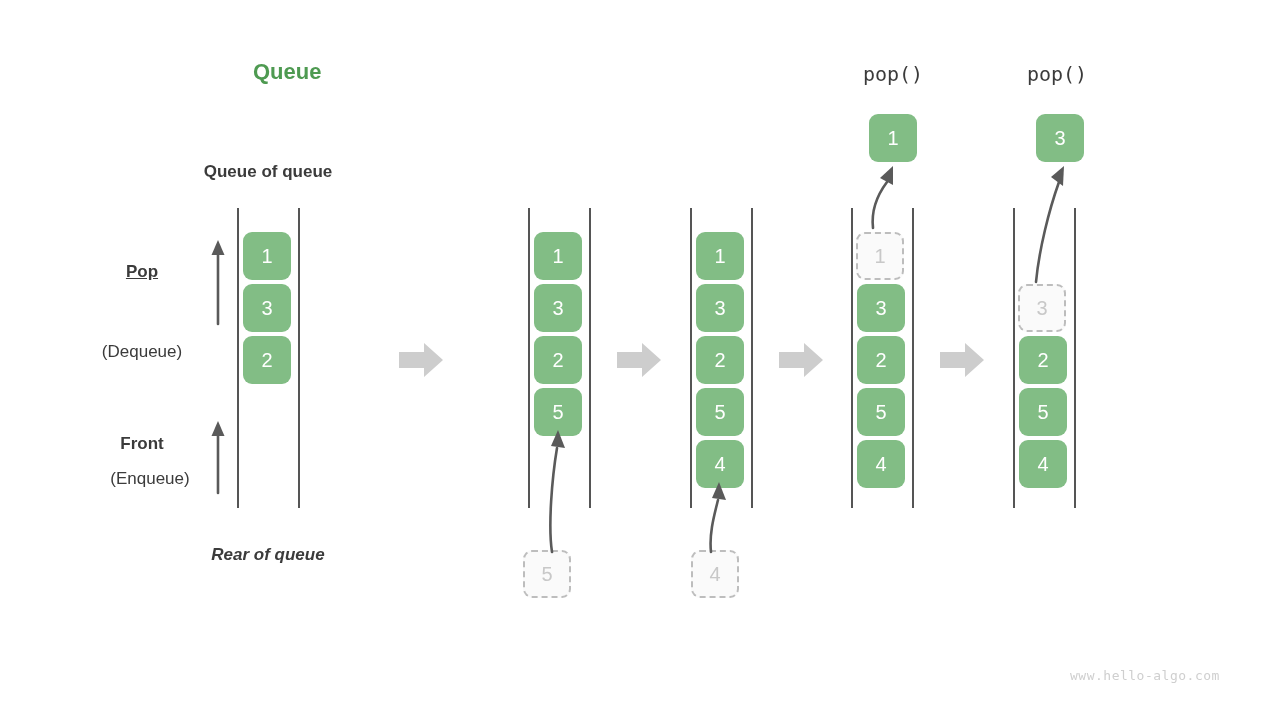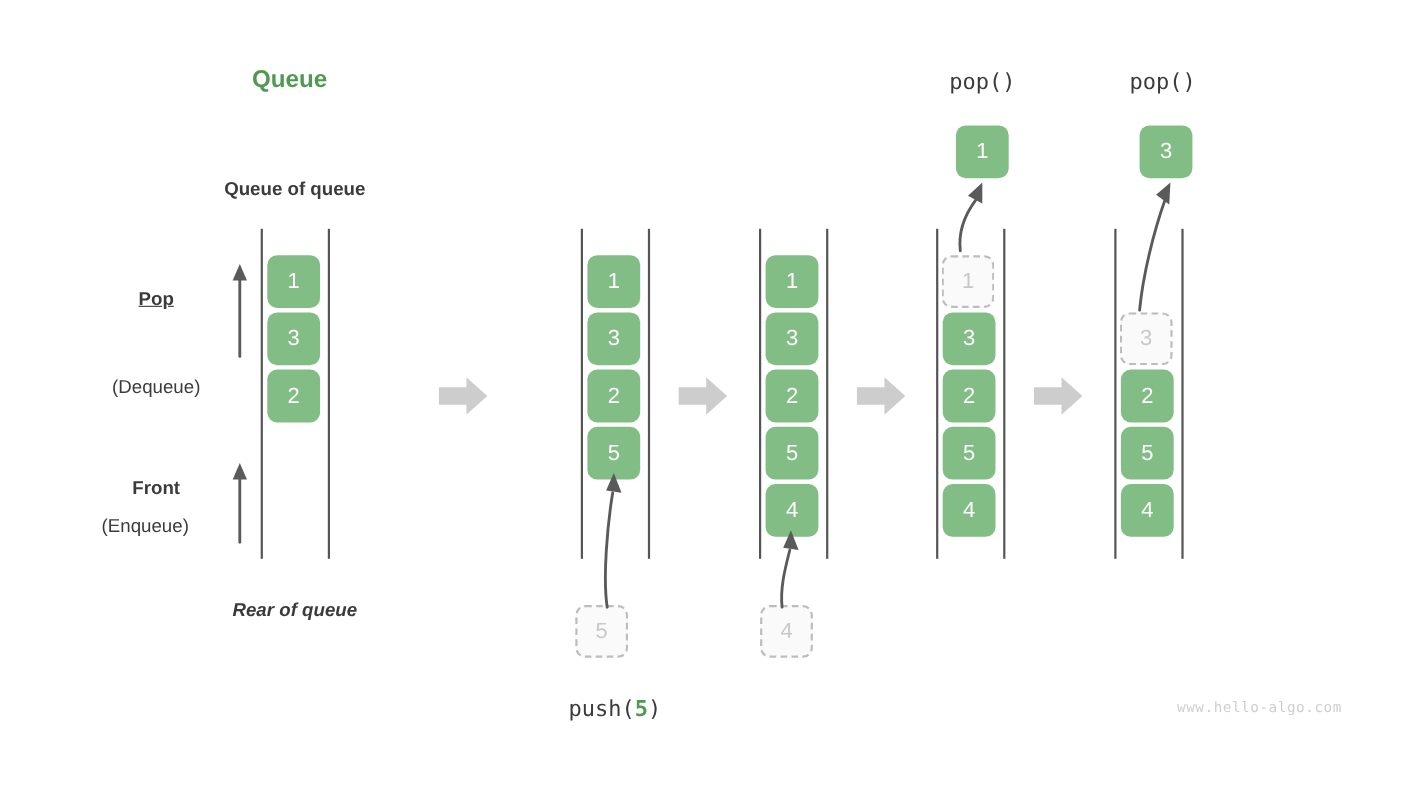--- a/index.html
+++ b/index.html
@@ -23,20 +23,21 @@
     height: 720px;
   }
 
   
   .title {
     position: absolute;
     font-size: 22px;
     font-weight: bold;
     color: #4e9a51;
     white-space: nowrap;
+    margin-left: 24px;
   }
   .label-bold {
     position: absolute;
     font-size: 17px;
     font-weight: bold;
     color: #3b3b3b;
     white-space: nowrap;
     text-align: center;
   }
   .label-reg {
@@ -128,21 +129,21 @@
 <div id="stage">
 
   <div class="title" style="left:229px; top:59px;">Queue</div>
 
   <div class="label-bold" style="left:188px; top:162px; width:160px;">Queue of queue</div>
 
   <div class="label-bold" style="left:62px; top:262px; width:160px;text-decoration:underline;">Pop</div>
   <div class="label-reg" style="left:62px; top:297px; width:160px;margin-top:45px;">(Dequeue)</div>
 
   <div class="label-bold" style="left:62px; top:434px; width:160px;">Front</div>
-  <div class="label-reg" style="left:52px; top:469px; width:160px;">(Enqueue)</div>
+  <div class="label-reg" style="left:70px; top:469px; width:160px;">(Enqueue)</div>
 
   <div class="label-bold" style="left:192px; top:545px; width:152px;font-style:italic;">Rear of queue</div>
 
   <div class="up-arrow" style="left:210px; top:240px;">
     <svg width="16" height="84" viewBox="0 0 16 84">
       <line class="stroke-gray" x1="8" y1="84" x2="8" y2="12"></line>
       <polygon class="fill-gray" points="8,0 14.5,15 1.5,15"></polygon>
     </svg>
   </div>
   <div class="up-arrow" style="left:210px; top:421px;">
@@ -170,23 +171,20 @@
   <div class="cell" style="left:534px; top:284px;">3</div>
   <div class="cell" style="left:534px; top:336px;">2</div>
   <div class="cell" style="left:534px; top:388px;">5</div>
   <div class="cell ghost" style="left:523px; top:550px;">5</div>
 
   <div style="position:absolute; left:535px; top:430px;">
     <svg width="44" height="122" viewBox="0 0 44 122">
       <path class="stroke-gray" d="M17,122 C13,96 17,48 22,18"></path>
       <polygon class="fill-gray" points="23,0 30,18 16,16"></polygon>
     </svg>
-  </div>
-  <div class="mono-label" style="left:459px; top:632px; width:200px;">
-    <span>push(</span><span class="arg">5</span><span>)</span>
   </div>
 
   <div class="step-arrow" style="left:617px; top:343px;">
     <svg width="44" height="34" viewBox="0 0 44 34">
       <polygon class="fill-lightgray" points="0,9 25,9 25,0 44,17 25,34 25,25 0,25"></polygon>
     </svg>
   </div>
 
   <div class="rail" style="left:690px; top:208px; height:300px;"></div>
   <div class="rail" style="left:751px; top:208px; height:300px;"></div>
@@ -242,15 +240,15 @@
   <div class="cell popped" style="left:1036px; top:114px;">3</div>
 
   <div style="position:absolute; left:1029px; top:166px;">
     <svg width="46" height="116" viewBox="0 0 46 116">
       <path class="stroke-gray" d="M7,116 C10,84 20,44 30,16"></path>
       <polygon class="fill-gray" points="35,0 34,20 22,11"></polygon>
     </svg>
   </div>
   <div class="mono-label" style="left:957px; top:62px; width:200px;">pop()</div>
 
-  <div class="watermark" style="left:1070px; top:636px;">www.hello-algo.com</div>
+  <div class="watermark" style="left:1070px; top:668px;">www.hello-algo.com</div>
 
 </div>
 
 </body></html>

